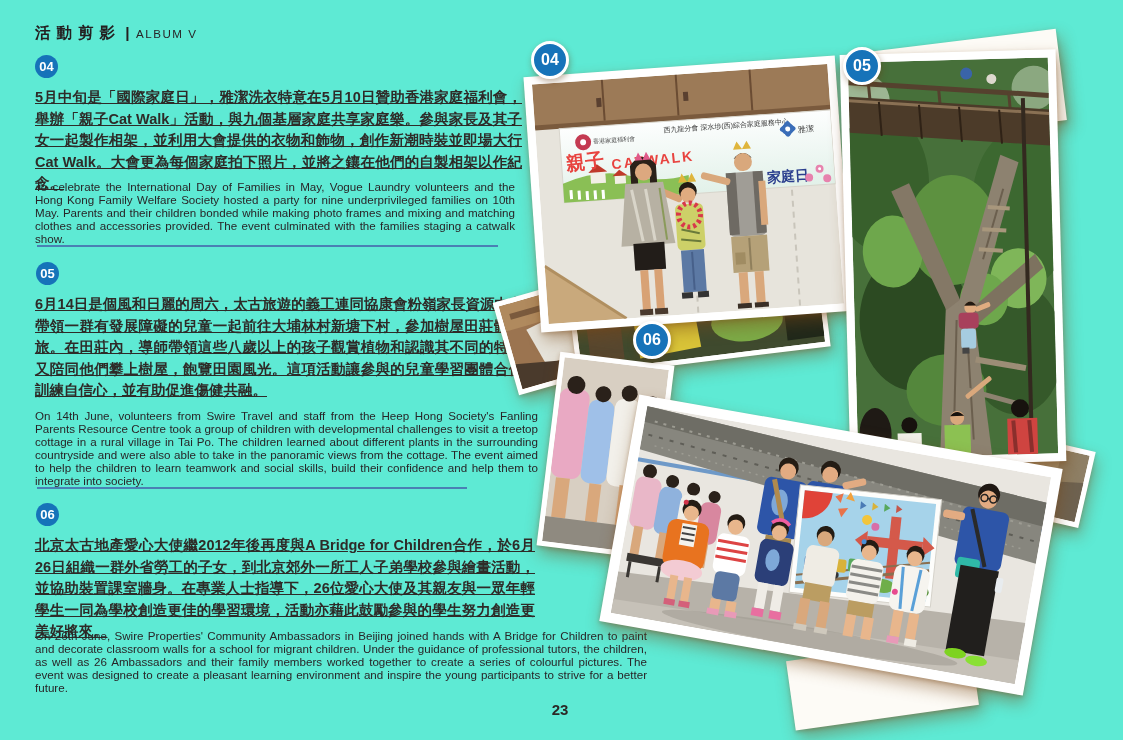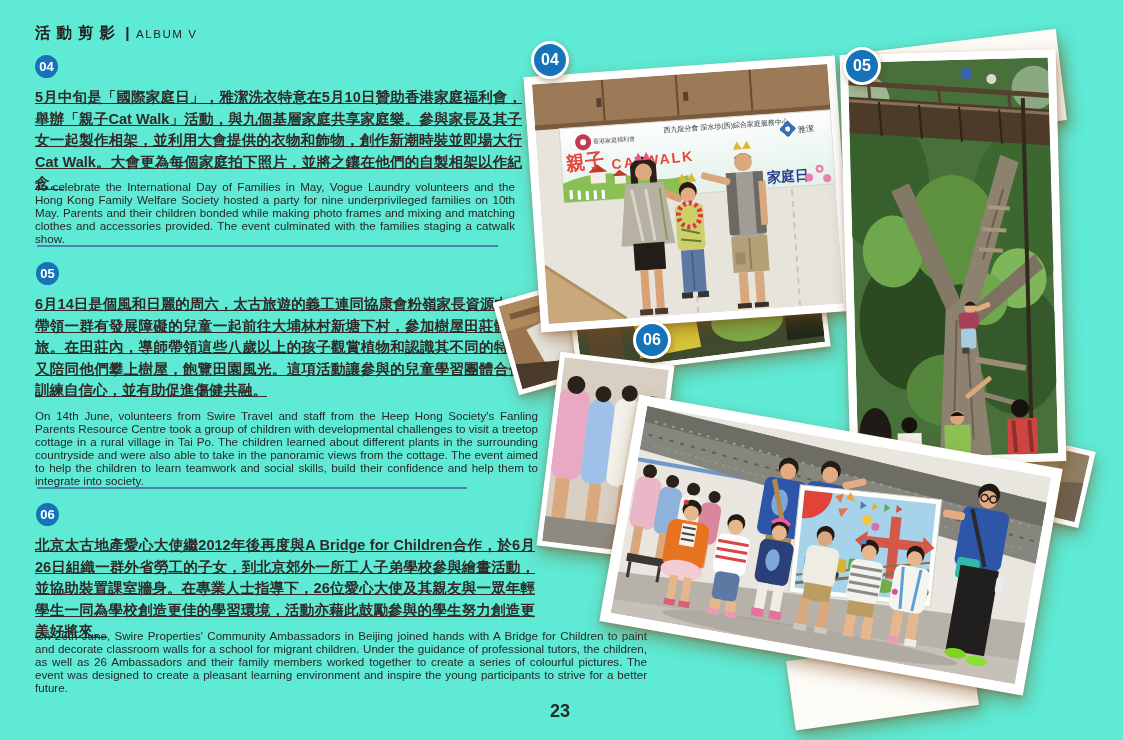--- a/index.html
+++ b/index.html
@@ -24,21 +24,21 @@
   .cn{
     font-size:14.5px; line-height:21.5px; font-weight:bold; color:#2e2b28;
     text-align:justify;
     text-decoration:underline;
   }
   .en{
     font-size:11.6px; line-height:13px; font-weight:normal; color:#282527;
     text-align:justify;
   }
   .sep{height:2px; background:#4a80b4;}
-  .pageno{font-size:18px; font-weight:bold; color:#2b2926; text-align:center;}
+  .pageno{font-size:15px; font-weight:bold; color:#2b2926; text-align:center;}
 
   
   .photo{
     background:#fff;
     box-shadow:3px 8px 16px rgba(122,74,24,.45), 0 2px 4px rgba(122,74,24,.3);
   }
   .photo svg{display:block;}
   .badge-lg{
     width:32px; height:32px; border-radius:50%;
     background:#1673b9; border:3px solid #ffffff; color:#fff;

